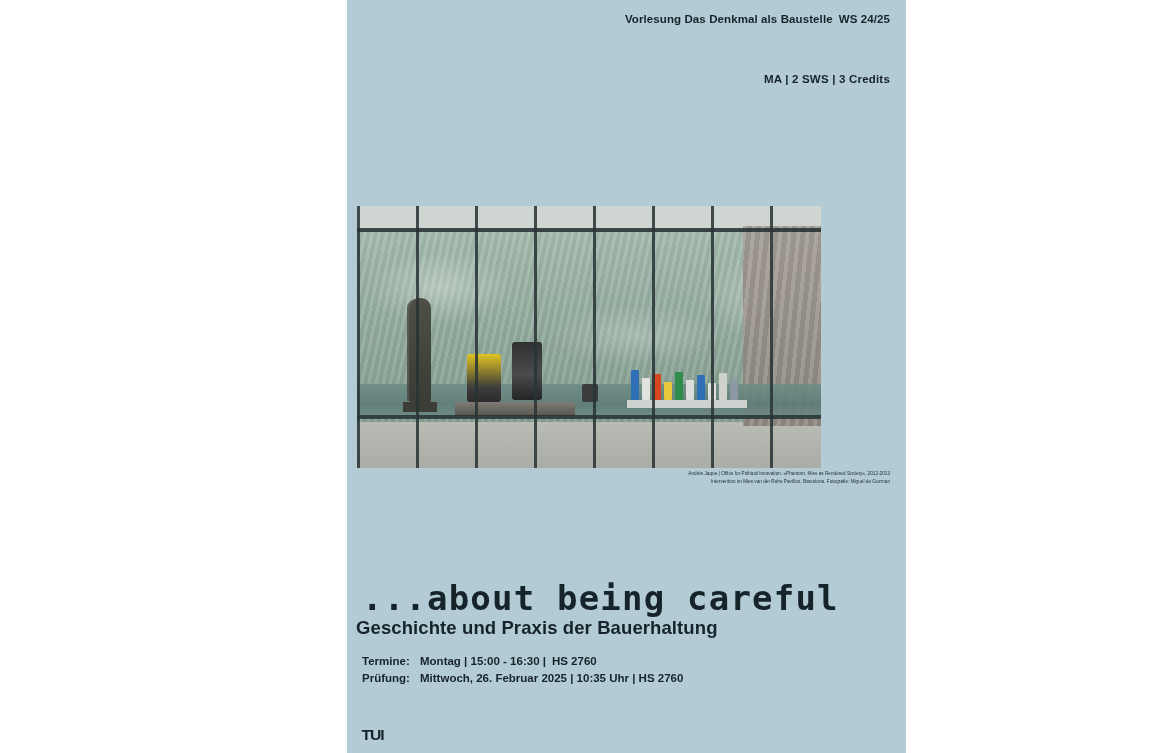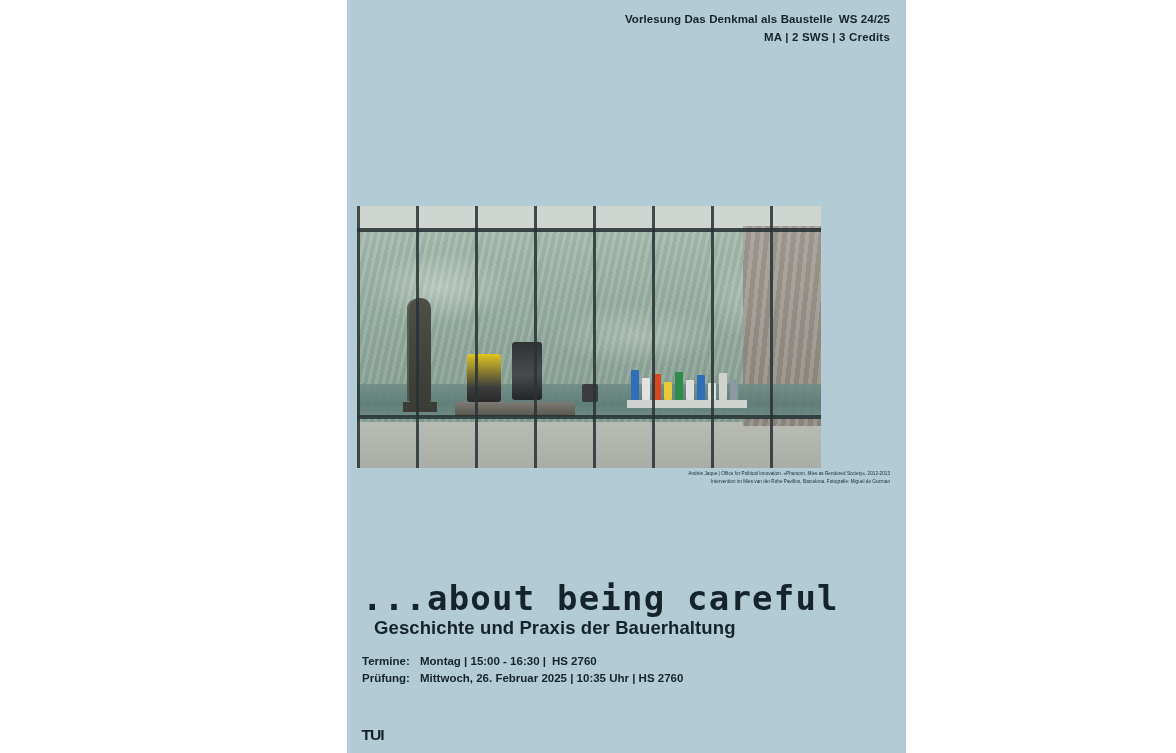--- a/index.html
+++ b/index.html
@@ -36,21 +36,21 @@
     right: 16px;
     top: 11px;
     text-align: right;
     color: #15232b;
     font-weight: bold;
     font-size: 11.5px;
     line-height: 1.55;
     letter-spacing: 0.1px;
   }
   .header .line1 span { margin-left: 6px; }
-  .header .line2 { letter-spacing: 0.2px; }
+  .header .line2 { letter-spacing: 0.2px; margin-top: 42px; }
 
   
   .image-block {
     position: absolute;
     left: 10px;
     top: 206px;
     width: 464px;
     height: 262px;
     background: #8fa0a0;
     overflow: hidden;
@@ -190,21 +190,21 @@
     top: 578px;
     font-family: "DejaVu Sans Mono", monospace;
     font-weight: bold;
     font-size: 34px;
     letter-spacing: 1.2px;
     color: #15232b;
     white-space: nowrap;
   }
   .title-sub {
     position: absolute;
-    left: 27px;
+    left: 9px;
     top: 617px;
     font-size: 18.5px;
     font-weight: bold;
     color: #15232b;
     letter-spacing: 0.1px;
     white-space: nowrap;
   }
 
   
   .dates {

